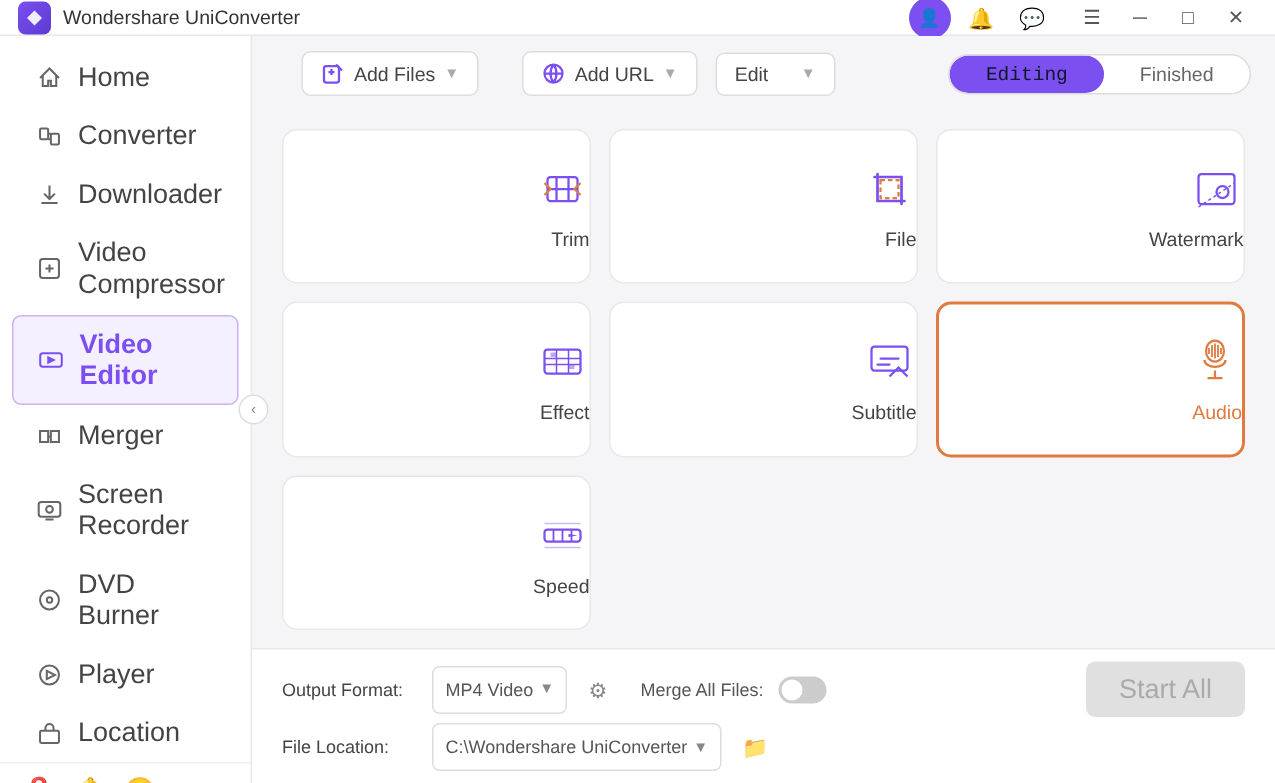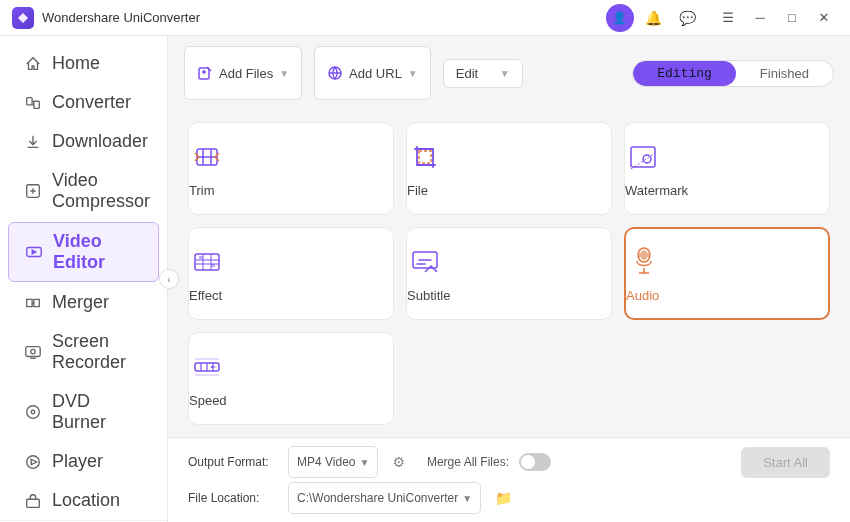--- a/index.html
+++ b/index.html
@@ -1,20 +1,20 @@
 <!DOCTYPE html>
 <html><head>
   <meta charset="utf-8">
   <style>
     * { margin: 0; padding: 0; box-sizing: border-box; }
     body { width: 850px; height: 522px; font-family: 'Segoe UI', Arial, sans-serif; background: #f5f5f7; overflow: hidden; display: flex; flex-direction: column; }
 
     
     .titlebar {
-      height: 36px;
+      height: 24px;
       background: #fff;
       display: flex;
       align-items: center;
       padding: 0 12px;
       border-bottom: 1px solid #e8e8e8;
       flex-shrink: 0;
     }
     .titlebar-logo {
       width: 22px; height: 22px;
       background: linear-gradient(135deg, #7b4ff0, #5b3ad0);
@@ -102,27 +102,28 @@
     .toolbar {
       display: flex;
       align-items: center;
       padding: 10px 16px;
       background: #f5f5f7;
       gap: 12px;
       flex-shrink: 0;
     }
     .toolbar-btn {
       display: flex; align-items: center; gap: 6px;
-      padding: 18px 12px;
+      padding: 6px 12px;
       background: #fff;
       border: 1px solid #ddd;
       border-radius: 6px;
       cursor: pointer;
       font-size: 13px;
       color: #444;
+      margin-left: 17px;
     }
     .toolbar-btn svg { width: 16px; height: 16px; }
     .toolbar-dropdown {
       display: flex; align-items: center; gap: 6px;
       padding: 6px 12px;
       background: #fff;
       border: 1px solid #ddd;
       border-radius: 6px;
       cursor: pointer;
       font-size: 13px;
@@ -159,21 +160,21 @@
       grid-template-rows: repeat(3, 1fr);
       gap: 12px;
       overflow: hidden;
     }
     .tool-card {
       background: #fff;
       border: 1.5px solid #e8e8e8;
       border-radius: 10px;
       display: flex;
       flex-direction: column;
-      align-items: flex-start;
+      align-items: flex-end;
       justify-content: center;
       gap: 8px;
       cursor: pointer;
       transition: border-color 0.2s;
     }
     .tool-card.active { border: 2px solid #e07b40; }
     .tool-card svg { width: 36px; height: 36px; }
     .tool-card-label { font-size: 13px; color: #444; }
     
     .tool-card.empty { background: transparent; border: none; cursor: default; }
@@ -221,21 +222,21 @@
       position: absolute;
       top: 2px; left: 2px;
       transition: left 0.2s;
     }
     .start-all-btn {
       margin-left: auto;
       padding: 8px 22px;
       background: #e0e0e0;
       border: none;
       border-radius: 6px;
-      font-size: 13px;
+      font-size: 18px;
       color: #aaa;
       cursor: not-allowed;
       align-self: flex-end;
     }
     .folder-icon { font-size: 14px; cursor: pointer; color: #888; margin-left: 4px; }
     .settings-icon { font-size: 14px; cursor: pointer; color: #888; margin-left: 4px; }
   </style>
 </head>
 <body>
 

